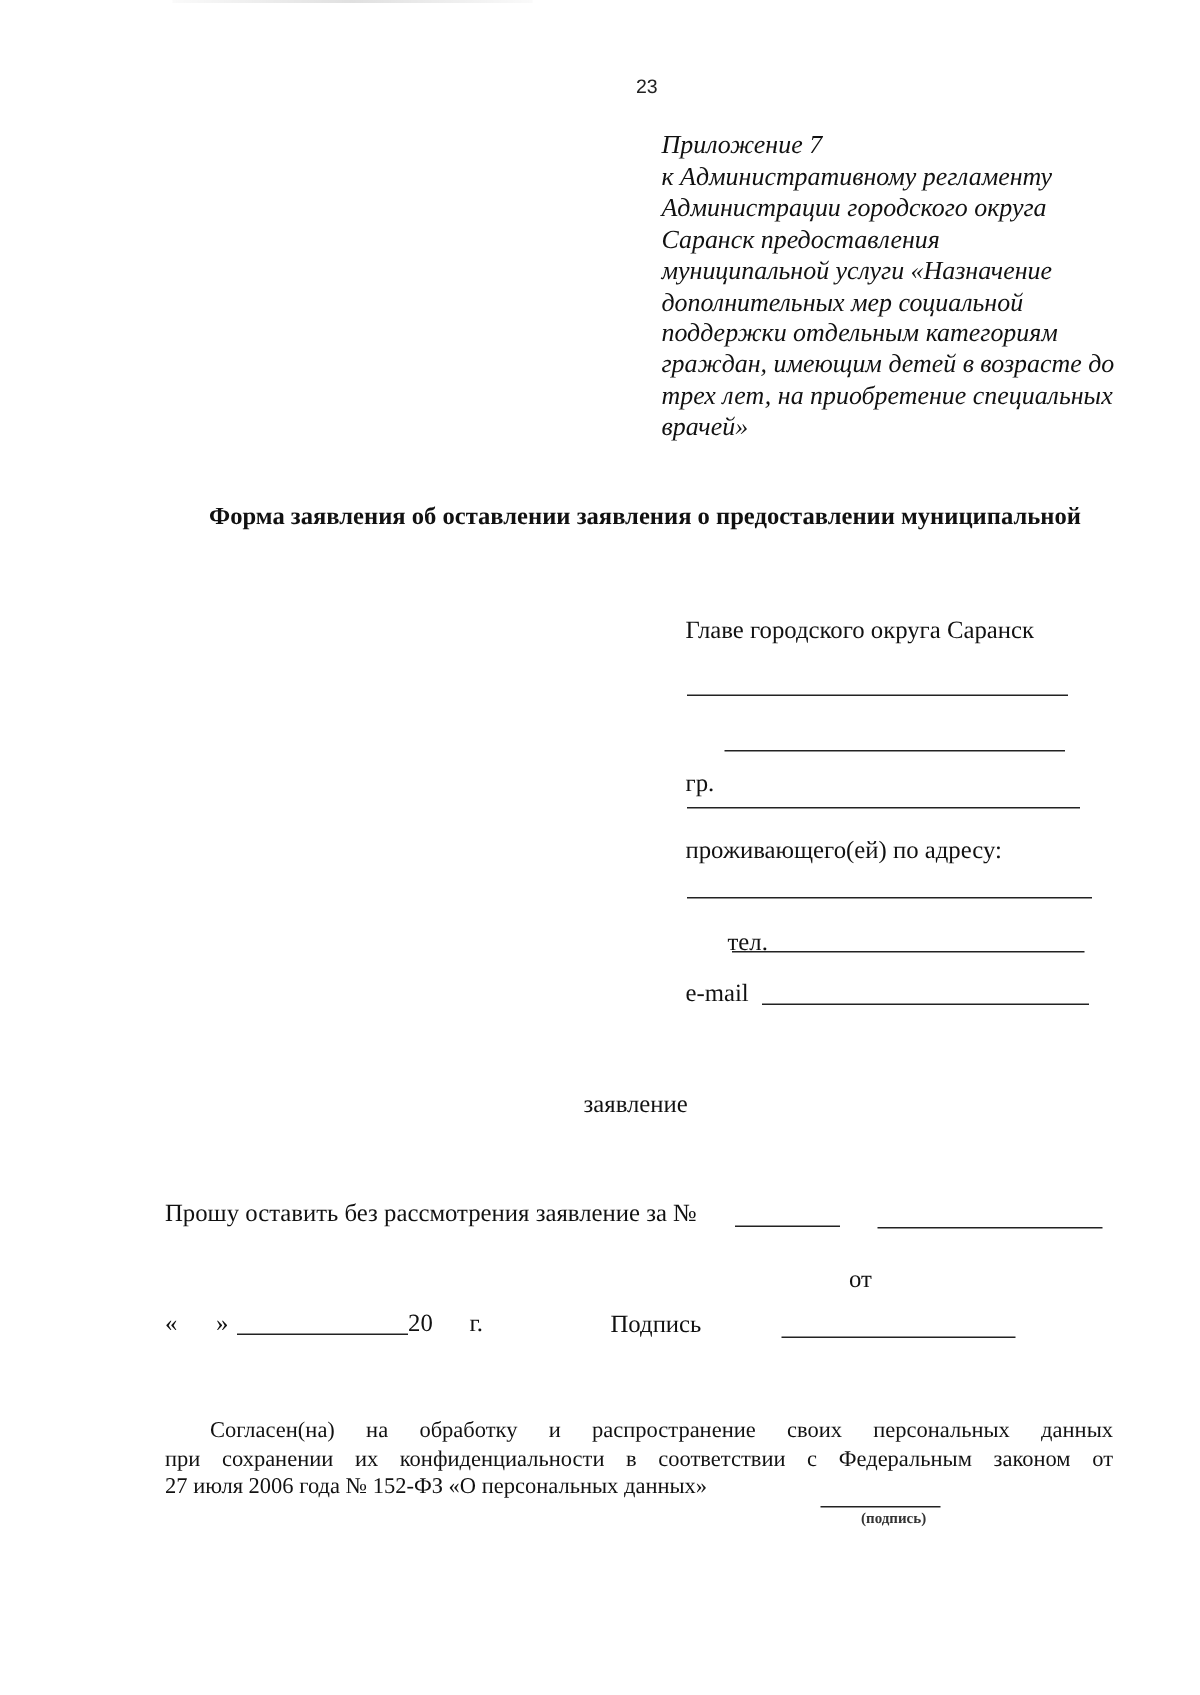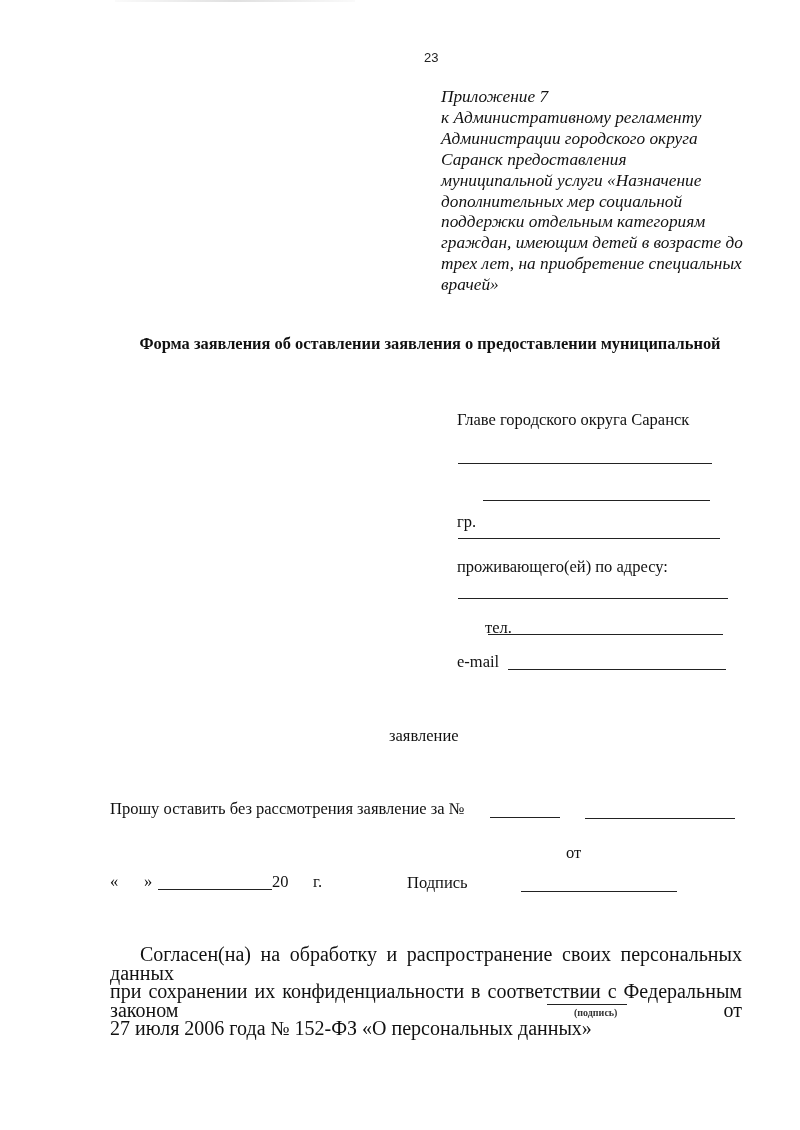--- a/index.html
+++ b/index.html
@@ -24,21 +24,21 @@
     .form-title {
       position: absolute; left: 100px; top: 334px; width: 660px;
       text-align: center; font-weight: bold; font-size: 16.4px; line-height: 20px;
       font-family: "Liberation Serif", serif;
     }
     .addr { position: absolute; font-size: 16.5px; white-space: nowrap; }
     .line { position: absolute; border-bottom: 1px solid #222; height: 0; }
     .t { position: absolute; font-size: 16.5px; white-space: nowrap; }
     .consent {
       position: absolute; left: 110px; top: 945px; width: 632px;
-      font-size: 20px; line-height: 18.5px; text-align: justify;
+      font-size: 15px; line-height: 18.5px; text-align: justify;
     }
     .consent p { margin: 0; }
     .consent .l1 { text-indent: 30px; text-align-last: justify; }
     .consent .l2 { text-align-last: justify; }
     .sig-caption {
       position: absolute; left: 574px; top: 1007px; font-size: 10px;
       font-family: Liberation Serif, serif; font-weight: bold; color: #333;
     }
   </style>
 </head>

